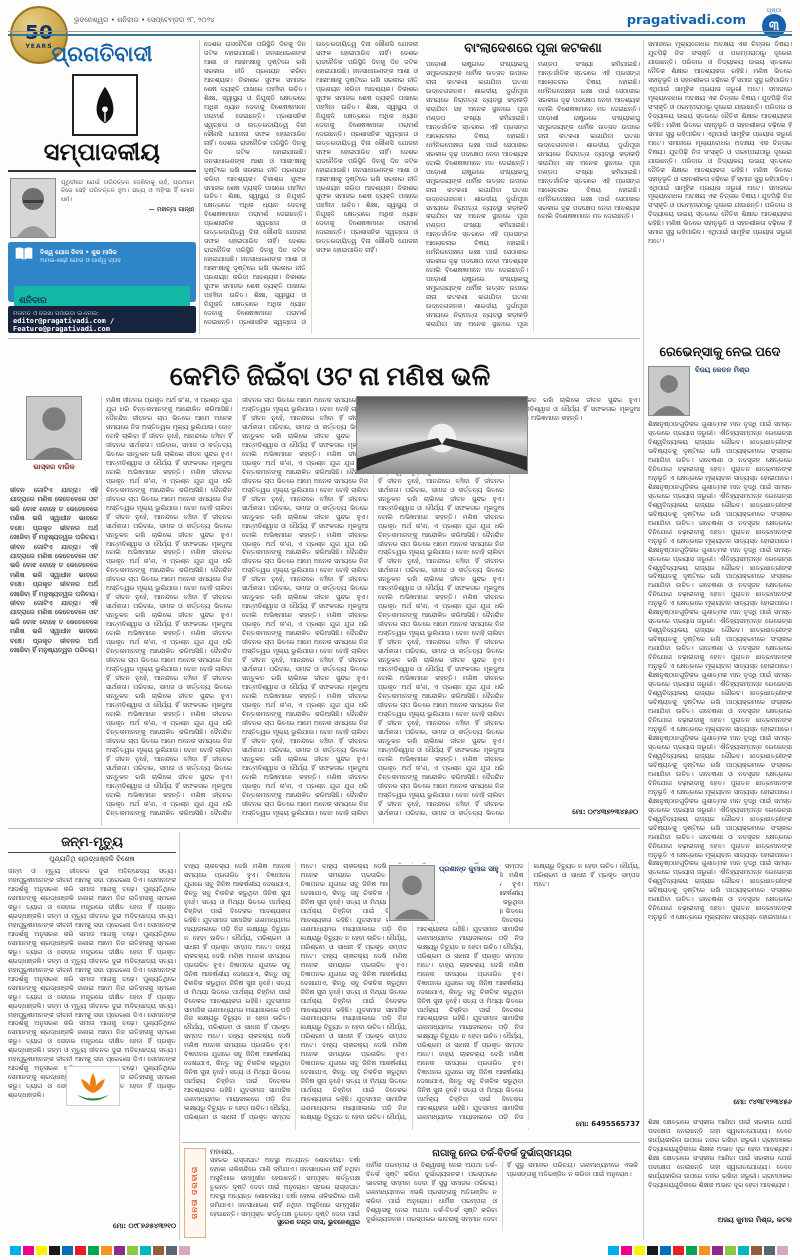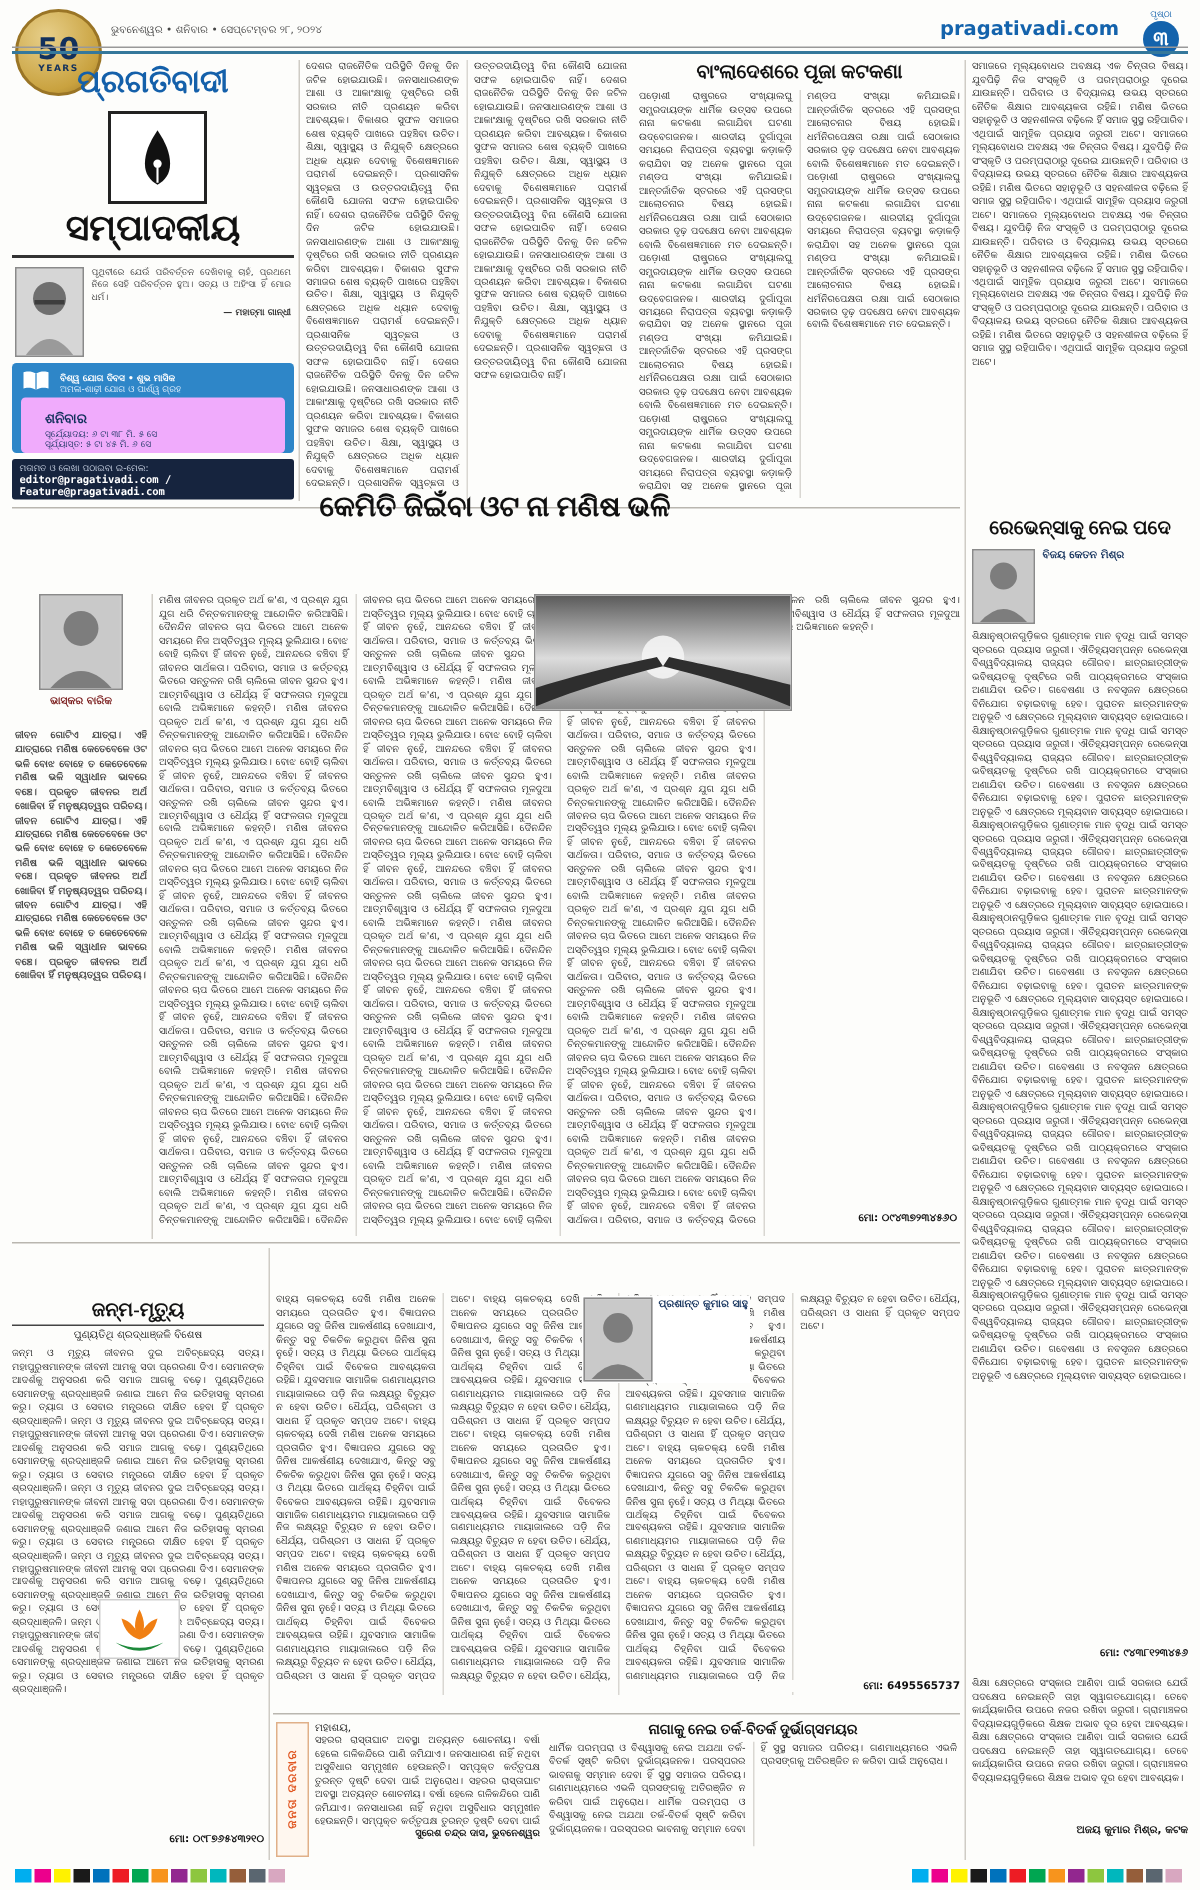--- a/index.html
+++ b/index.html
@@ -75,21 +75,21 @@
         <svg viewBox="0 0 24 16" style="width:20px;height:14px;">
             <path d="M12 2 C9 0 4 0 2 1 L2 14 C4 13 9 13 12 15 C15 13 20 13 22 14 L22 1 C20 0 15 0 12 2 Z" fill="#fff"></path>
             <line x1="12" y1="2" x2="12" y2="15" stroke="#2e86c8" stroke-width="1"></line>
           </svg>
       </span>
       <div>
         <div style="font-size:6px;color:#fff;font-weight:bold;">ବିଶ୍ୱ ଯୋଗ ଦିବସ • ଶୁଭ ମାସିକ</div>
         <div style="font-size:6px;color:#e8f3ff;">ଅମଳା-ଶାଢ଼ୀ ଯୋଗ ଓ ପାର୍ଶ୍ୱ ଗ୍ରହ</div>
       </div>
     </div>
-    <div style="margin-top:0;background:#f0abfc;border-radius:3px;padding:2px 16px;">
+    <div style="margin-top:21px;background:#14b8a6;border-radius:3px;padding:2px 5px;">
       <span style="font-size:9px;font-weight:bold;color:#13315c;">ଶନିବାର</span>
       <div style="font-size:6px;color:#13315c;">ସୂର୍ଯ୍ୟୋଦୟ: ୬ ଟା ୩୮ ମି. ୫ ସେ</div>
       <div style="font-size:6px;color:#13315c;">ସୂର୍ଯ୍ୟାସ୍ତ: ୫ ଟା ୪୫ ମି. ୬ ସେ</div>
     </div>
   </div>
 
   <div class="abs" style="left:8px;top:306px;width:188px;height:27px;background:#16243e;border-radius:2px;padding:3px 5px;box-sizing:border-box;">
     <div style="font-size:6px;color:#cfd8e8;">ମତାମତ ଓ ଲେଖା ପଠାଇବା ଇ-ମେଲ:</div>
     <div style="font-size:7px;color:#fff;font-weight:bold;font-family:'DejaVu Sans Mono',monospace;">editor@pragativadi.com / Feature@pragativadi.com</div>
   </div>
@@ -106,21 +106,21 @@
   </div>
 
   <div class="abs vline" style="left:643px;top:40px;height:1200px;"></div>
 
   <div class="abs" style="left:648px;top:40px;width:144px;height:294px;">
     <div class="body-text" style="height:100%;">ସମାଜରେ ମୂଲ୍ୟବୋଧର ଅବକ୍ଷୟ ଏକ ଚିନ୍ତାର ବିଷୟ। ଯୁବପିଢ଼ି ନିଜ ସଂସ୍କୃତି ଓ ପରମ୍ପରାଠାରୁ ଦୂରେଇ ଯାଉଛନ୍ତି। ପରିବାର ଓ ବିଦ୍ୟାଳୟ ଉଭୟ ସ୍ତରରେ ନୈତିକ ଶିକ୍ଷାର ଆବଶ୍ୟକତା ରହିଛି। ମଣିଷ ଭିତରେ ସହାନୁଭୂତି ଓ ସହନଶୀଳତା ବଢ଼ିଲେ ହିଁ ସମାଜ ସୁସ୍ଥ ରହିପାରିବ। ଏଥିପାଇଁ ସାମୂହିକ ପ୍ରୟାସ ଜରୁରୀ ଅଟେ। ସମାଜରେ ମୂଲ୍ୟବୋଧର ଅବକ୍ଷୟ ଏକ ଚିନ୍ତାର ବିଷୟ। ଯୁବପିଢ଼ି ନିଜ ସଂସ୍କୃତି ଓ ପରମ୍ପରାଠାରୁ ଦୂରେଇ ଯାଉଛନ୍ତି। ପରିବାର ଓ ବିଦ୍ୟାଳୟ ଉଭୟ ସ୍ତରରେ ନୈତିକ ଶିକ୍ଷାର ଆବଶ୍ୟକତା ରହିଛି। ମଣିଷ ଭିତରେ ସହାନୁଭୂତି ଓ ସହନଶୀଳତା ବଢ଼ିଲେ ହିଁ ସମାଜ ସୁସ୍ଥ ରହିପାରିବ। ଏଥିପାଇଁ ସାମୂହିକ ପ୍ରୟାସ ଜରୁରୀ ଅଟେ। ସମାଜରେ ମୂଲ୍ୟବୋଧର ଅବକ୍ଷୟ ଏକ ଚିନ୍ତାର ବିଷୟ। ଯୁବପିଢ଼ି ନିଜ ସଂସ୍କୃତି ଓ ପରମ୍ପରାଠାରୁ ଦୂରେଇ ଯାଉଛନ୍ତି। ପରିବାର ଓ ବିଦ୍ୟାଳୟ ଉଭୟ ସ୍ତରରେ ନୈତିକ ଶିକ୍ଷାର ଆବଶ୍ୟକତା ରହିଛି। ମଣିଷ ଭିତରେ ସହାନୁଭୂତି ଓ ସହନଶୀଳତା ବଢ଼ିଲେ ହିଁ ସମାଜ ସୁସ୍ଥ ରହିପାରିବ। ଏଥିପାଇଁ ସାମୂହିକ ପ୍ରୟାସ ଜରୁରୀ ଅଟେ। ସମାଜରେ ମୂଲ୍ୟବୋଧର ଅବକ୍ଷୟ ଏକ ଚିନ୍ତାର ବିଷୟ। ଯୁବପିଢ଼ି ନିଜ ସଂସ୍କୃତି ଓ ପରମ୍ପରାଠାରୁ ଦୂରେଇ ଯାଉଛନ୍ତି। ପରିବାର ଓ ବିଦ୍ୟାଳୟ ଉଭୟ ସ୍ତରରେ ନୈତିକ ଶିକ୍ଷାର ଆବଶ୍ୟକତା ରହିଛି। ମଣିଷ ଭିତରେ ସହାନୁଭୂତି ଓ ସହନଶୀଳତା ବଢ଼ିଲେ ହିଁ ସମାଜ ସୁସ୍ଥ ରହିପାରିବ। ଏଥିପାଇଁ ସାମୂହିକ ପ୍ରୟାସ ଜରୁରୀ ଅଟେ।</div>
   </div>
 
   <div class="abs hline" style="left:8px;top:338px;width:632px;"></div>
 
-  <div class="abs center headline" style="left:60px;top:328px;width:540px;font-size:19px;">କେମିତି ଜିଇଁବା ଓଟ ନା ମଣିଷ ଭଳି</div>
+  <div class="abs center headline" style="left:60px;top:362px;width:540px;font-size:26px;">କେମିତି ଜିଇଁବା ଓଟ ନା ମଣିଷ ଭଳି</div>
 
   <div class="abs" style="left:14px;top:396px;width:80px;">
     <div class="portrait" style="width:54px;height:62px;margin:0 auto;">
       <svg viewBox="0 0 40 48">
           <rect width="40" height="48" fill="#c9c9c9"></rect>
           <circle cx="20" cy="17" r="9" fill="#7d7d7d"></circle>
           <path d="M4 48 Q20 30 36 48 Z" fill="#7d7d7d"></path>
         </svg>
     </div>
     <div class="author-name" style="margin-top:3px;">ଭାସ୍କର ବାରିକ</div>
@@ -165,21 +165,21 @@
   </div>
   <div class="abs" style="left:648px;top:420px;width:144px;height:676px;">
     <div class="body-text" style="height:100%;">ଶିକ୍ଷାନୁଷ୍ଠାନଗୁଡ଼ିକର ଗୁଣାତ୍ମକ ମାନ ବୃଦ୍ଧି ପାଇଁ ସମସ୍ତ ସ୍ତରରେ ପ୍ରୟାସ ଜରୁରୀ। ଐତିହ୍ୟସମ୍ପନ୍ନ ରେଭେନ୍ସା ବିଶ୍ୱବିଦ୍ୟାଳୟ ରାଜ୍ୟର ଗୌରବ। ଛାତ୍ରଛାତ୍ରୀଙ୍କ ଭବିଷ୍ୟତକୁ ଦୃଷ୍ଟିରେ ରଖି ପାଠ୍ୟକ୍ରମରେ ସଂସ୍କାର ଅଣାଯିବା ଉଚିତ। ଗବେଷଣା ଓ ନବସୃଜନ କ୍ଷେତ୍ରରେ ବିନିଯୋଗ ବଢ଼ାଇବାକୁ ହେବ। ପୁରାତନ ଛାତ୍ରମାନଙ୍କ ଅନୁଭୂତି ଏ କ୍ଷେତ୍ରରେ ମୂଲ୍ୟବାନ ସାବ୍ୟସ୍ତ ହୋଇପାରେ। ଶିକ୍ଷାନୁଷ୍ଠାନଗୁଡ଼ିକର ଗୁଣାତ୍ମକ ମାନ ବୃଦ୍ଧି ପାଇଁ ସମସ୍ତ ସ୍ତରରେ ପ୍ରୟାସ ଜରୁରୀ। ଐତିହ୍ୟସମ୍ପନ୍ନ ରେଭେନ୍ସା ବିଶ୍ୱବିଦ୍ୟାଳୟ ରାଜ୍ୟର ଗୌରବ। ଛାତ୍ରଛାତ୍ରୀଙ୍କ ଭବିଷ୍ୟତକୁ ଦୃଷ୍ଟିରେ ରଖି ପାଠ୍ୟକ୍ରମରେ ସଂସ୍କାର ଅଣାଯିବା ଉଚିତ। ଗବେଷଣା ଓ ନବସୃଜନ କ୍ଷେତ୍ରରେ ବିନିଯୋଗ ବଢ଼ାଇବାକୁ ହେବ। ପୁରାତନ ଛାତ୍ରମାନଙ୍କ ଅନୁଭୂତି ଏ କ୍ଷେତ୍ରରେ ମୂଲ୍ୟବାନ ସାବ୍ୟସ୍ତ ହୋଇପାରେ। ଶିକ୍ଷାନୁଷ୍ଠାନଗୁଡ଼ିକର ଗୁଣାତ୍ମକ ମାନ ବୃଦ୍ଧି ପାଇଁ ସମସ୍ତ ସ୍ତରରେ ପ୍ରୟାସ ଜରୁରୀ। ଐତିହ୍ୟସମ୍ପନ୍ନ ରେଭେନ୍ସା ବିଶ୍ୱବିଦ୍ୟାଳୟ ରାଜ୍ୟର ଗୌରବ। ଛାତ୍ରଛାତ୍ରୀଙ୍କ ଭବିଷ୍ୟତକୁ ଦୃଷ୍ଟିରେ ରଖି ପାଠ୍ୟକ୍ରମରେ ସଂସ୍କାର ଅଣାଯିବା ଉଚିତ। ଗବେଷଣା ଓ ନବସୃଜନ କ୍ଷେତ୍ରରେ ବିନିଯୋଗ ବଢ଼ାଇବାକୁ ହେବ। ପୁରାତନ ଛାତ୍ରମାନଙ୍କ ଅନୁଭୂତି ଏ କ୍ଷେତ୍ରରେ ମୂଲ୍ୟବାନ ସାବ୍ୟସ୍ତ ହୋଇପାରେ। ଶିକ୍ଷାନୁଷ୍ଠାନଗୁଡ଼ିକର ଗୁଣାତ୍ମକ ମାନ ବୃଦ୍ଧି ପାଇଁ ସମସ୍ତ ସ୍ତରରେ ପ୍ରୟାସ ଜରୁରୀ। ଐତିହ୍ୟସମ୍ପନ୍ନ ରେଭେନ୍ସା ବିଶ୍ୱବିଦ୍ୟାଳୟ ରାଜ୍ୟର ଗୌରବ। ଛାତ୍ରଛାତ୍ରୀଙ୍କ ଭବିଷ୍ୟତକୁ ଦୃଷ୍ଟିରେ ରଖି ପାଠ୍ୟକ୍ରମରେ ସଂସ୍କାର ଅଣାଯିବା ଉଚିତ। ଗବେଷଣା ଓ ନବସୃଜନ କ୍ଷେତ୍ରରେ ବିନିଯୋଗ ବଢ଼ାଇବାକୁ ହେବ। ପୁରାତନ ଛାତ୍ରମାନଙ୍କ ଅନୁଭୂତି ଏ କ୍ଷେତ୍ରରେ ମୂଲ୍ୟବାନ ସାବ୍ୟସ୍ତ ହୋଇପାରେ। ଶିକ୍ଷାନୁଷ୍ଠାନଗୁଡ଼ିକର ଗୁଣାତ୍ମକ ମାନ ବୃଦ୍ଧି ପାଇଁ ସମସ୍ତ ସ୍ତରରେ ପ୍ରୟାସ ଜରୁରୀ। ଐତିହ୍ୟସମ୍ପନ୍ନ ରେଭେନ୍ସା ବିଶ୍ୱବିଦ୍ୟାଳୟ ରାଜ୍ୟର ଗୌରବ। ଛାତ୍ରଛାତ୍ରୀଙ୍କ ଭବିଷ୍ୟତକୁ ଦୃଷ୍ଟିରେ ରଖି ପାଠ୍ୟକ୍ରମରେ ସଂସ୍କାର ଅଣାଯିବା ଉଚିତ। ଗବେଷଣା ଓ ନବସୃଜନ କ୍ଷେତ୍ରରେ ବିନିଯୋଗ ବଢ଼ାଇବାକୁ ହେବ। ପୁରାତନ ଛାତ୍ରମାନଙ୍କ ଅନୁଭୂତି ଏ କ୍ଷେତ୍ରରେ ମୂଲ୍ୟବାନ ସାବ୍ୟସ୍ତ ହୋଇପାରେ। ଶିକ୍ଷାନୁଷ୍ଠାନଗୁଡ଼ିକର ଗୁଣାତ୍ମକ ମାନ ବୃଦ୍ଧି ପାଇଁ ସମସ୍ତ ସ୍ତରରେ ପ୍ରୟାସ ଜରୁରୀ। ଐତିହ୍ୟସମ୍ପନ୍ନ ରେଭେନ୍ସା ବିଶ୍ୱବିଦ୍ୟାଳୟ ରାଜ୍ୟର ଗୌରବ। ଛାତ୍ରଛାତ୍ରୀଙ୍କ ଭବିଷ୍ୟତକୁ ଦୃଷ୍ଟିରେ ରଖି ପାଠ୍ୟକ୍ରମରେ ସଂସ୍କାର ଅଣାଯିବା ଉଚିତ। ଗବେଷଣା ଓ ନବସୃଜନ କ୍ଷେତ୍ରରେ ବିନିଯୋଗ ବଢ଼ାଇବାକୁ ହେବ। ପୁରାତନ ଛାତ୍ରମାନଙ୍କ ଅନୁଭୂତି ଏ କ୍ଷେତ୍ରରେ ମୂଲ୍ୟବାନ ସାବ୍ୟସ୍ତ ହୋଇପାରେ। ଶିକ୍ଷାନୁଷ୍ଠାନଗୁଡ଼ିକର ଗୁଣାତ୍ମକ ମାନ ବୃଦ୍ଧି ପାଇଁ ସମସ୍ତ ସ୍ତରରେ ପ୍ରୟାସ ଜରୁରୀ। ଐତିହ୍ୟସମ୍ପନ୍ନ ରେଭେନ୍ସା ବିଶ୍ୱବିଦ୍ୟାଳୟ ରାଜ୍ୟର ଗୌରବ। ଛାତ୍ରଛାତ୍ରୀଙ୍କ ଭବିଷ୍ୟତକୁ ଦୃଷ୍ଟିରେ ରଖି ପାଠ୍ୟକ୍ରମରେ ସଂସ୍କାର ଅଣାଯିବା ଉଚିତ। ଗବେଷଣା ଓ ନବସୃଜନ କ୍ଷେତ୍ରରେ ବିନିଯୋଗ ବଢ଼ାଇବାକୁ ହେବ। ପୁରାତନ ଛାତ୍ରମାନଙ୍କ ଅନୁଭୂତି ଏ କ୍ଷେତ୍ରରେ ମୂଲ୍ୟବାନ ସାବ୍ୟସ୍ତ ହୋଇପାରେ। ଶିକ୍ଷାନୁଷ୍ଠାନଗୁଡ଼ିକର ଗୁଣାତ୍ମକ ମାନ ବୃଦ୍ଧି ପାଇଁ ସମସ୍ତ ସ୍ତରରେ ପ୍ରୟାସ ଜରୁରୀ। ଐତିହ୍ୟସମ୍ପନ୍ନ ରେଭେନ୍ସା ବିଶ୍ୱବିଦ୍ୟାଳୟ ରାଜ୍ୟର ଗୌରବ। ଛାତ୍ରଛାତ୍ରୀଙ୍କ ଭବିଷ୍ୟତକୁ ଦୃଷ୍ଟିରେ ରଖି ପାଠ୍ୟକ୍ରମରେ ସଂସ୍କାର ଅଣାଯିବା ଉଚିତ। ଗବେଷଣା ଓ ନବସୃଜନ କ୍ଷେତ୍ରରେ ବିନିଯୋଗ ବଢ଼ାଇବାକୁ ହେବ। ପୁରାତନ ଛାତ୍ରମାନଙ୍କ ଅନୁଭୂତି ଏ କ୍ଷେତ୍ରରେ ମୂଲ୍ୟବାନ ସାବ୍ୟସ୍ତ ହୋଇପାରେ।</div>
   </div>
   <div class="abs phone" style="left:648px;top:1098px;width:144px;">ମୋ: ୯୪୩୮୧୨୩୪୫୬</div>
 
   <div class="abs hline" style="left:8px;top:828px;width:632px;"></div>
   <div class="abs vline" style="left:179px;top:832px;height:408px;"></div>
 
   <div class="abs" style="left:8px;top:834px;width:168px;">
-    <div class="headline center" style="font-size:13px;border-bottom:1px solid #444;padding-bottom:2px;margin-top:31px;">ଜନ୍ମ-ମୃତ୍ୟୁ</div>
+    <div class="headline center" style="font-size:13px;border-bottom:1px solid #444;padding-bottom:2px;">ଜନ୍ମ-ମୃତ୍ୟୁ</div>
     <div class="center small-bold" style="margin:2px 0 4px;">ପୁଣ୍ୟତିଥି ଶ୍ରଦ୍ଧାଞ୍ଜଳି ବିଶେଷ</div>
     <div class="body-text" style="height:340px;">ଜନ୍ମ ଓ ମୃତ୍ୟୁ ଜୀବନର ଦୁଇ ଅବିଚ୍ଛେଦ୍ୟ ସତ୍ୟ। ମହାପୁରୁଷମାନଙ୍କ ଜୀବନୀ ଆମକୁ ସଦା ପ୍ରେରଣା ଦିଏ। ସେମାନଙ୍କ ଆଦର୍ଶକୁ ଅନୁସରଣ କରି ସମାଜ ଆଗକୁ ବଢ଼େ। ପୁଣ୍ୟତିଥିରେ ସେମାନଙ୍କୁ ଶ୍ରଦ୍ଧାଞ୍ଜଳି ଜଣାଇ ଆମେ ନିଜ ଇତିହାସକୁ ସ୍ମରଣ କରୁ। ତ୍ୟାଗ ଓ ସେବାର ମନ୍ତ୍ରରେ ଦୀକ୍ଷିତ ହେବା ହିଁ ପ୍ରକୃତ ଶ୍ରଦ୍ଧାଞ୍ଜଳି। ଜନ୍ମ ଓ ମୃତ୍ୟୁ ଜୀବନର ଦୁଇ ଅବିଚ୍ଛେଦ୍ୟ ସତ୍ୟ। ମହାପୁରୁଷମାନଙ୍କ ଜୀବନୀ ଆମକୁ ସଦା ପ୍ରେରଣା ଦିଏ। ସେମାନଙ୍କ ଆଦର୍ଶକୁ ଅନୁସରଣ କରି ସମାଜ ଆଗକୁ ବଢ଼େ। ପୁଣ୍ୟତିଥିରେ ସେମାନଙ୍କୁ ଶ୍ରଦ୍ଧାଞ୍ଜଳି ଜଣାଇ ଆମେ ନିଜ ଇତିହାସକୁ ସ୍ମରଣ କରୁ। ତ୍ୟାଗ ଓ ସେବାର ମନ୍ତ୍ରରେ ଦୀକ୍ଷିତ ହେବା ହିଁ ପ୍ରକୃତ ଶ୍ରଦ୍ଧାଞ୍ଜଳି। ଜନ୍ମ ଓ ମୃତ୍ୟୁ ଜୀବନର ଦୁଇ ଅବିଚ୍ଛେଦ୍ୟ ସତ୍ୟ। ମହାପୁରୁଷମାନଙ୍କ ଜୀବନୀ ଆମକୁ ସଦା ପ୍ରେରଣା ଦିଏ। ସେମାନଙ୍କ ଆଦର୍ଶକୁ ଅନୁସରଣ କରି ସମାଜ ଆଗକୁ ବଢ଼େ। ପୁଣ୍ୟତିଥିରେ ସେମାନଙ୍କୁ ଶ୍ରଦ୍ଧାଞ୍ଜଳି ଜଣାଇ ଆମେ ନିଜ ଇତିହାସକୁ ସ୍ମରଣ କରୁ। ତ୍ୟାଗ ଓ ସେବାର ମନ୍ତ୍ରରେ ଦୀକ୍ଷିତ ହେବା ହିଁ ପ୍ରକୃତ ଶ୍ରଦ୍ଧାଞ୍ଜଳି। ଜନ୍ମ ଓ ମୃତ୍ୟୁ ଜୀବନର ଦୁଇ ଅବିଚ୍ଛେଦ୍ୟ ସତ୍ୟ। ମହାପୁରୁଷମାନଙ୍କ ଜୀବନୀ ଆମକୁ ସଦା ପ୍ରେରଣା ଦିଏ। ସେମାନଙ୍କ ଆଦର୍ଶକୁ ଅନୁସରଣ କରି ସମାଜ ଆଗକୁ ବଢ଼େ। ପୁଣ୍ୟତିଥିରେ ସେମାନଙ୍କୁ ଶ୍ରଦ୍ଧାଞ୍ଜଳି ଜଣାଇ ଆମେ ନିଜ ଇତିହାସକୁ ସ୍ମରଣ କରୁ। ତ୍ୟାଗ ଓ ସେବାର ମନ୍ତ୍ରରେ ଦୀକ୍ଷିତ ହେବା ହିଁ ପ୍ରକୃତ ଶ୍ରଦ୍ଧାଞ୍ଜଳି। ଜନ୍ମ ଓ ମୃତ୍ୟୁ ଜୀବନର ଦୁଇ ଅବିଚ୍ଛେଦ୍ୟ ସତ୍ୟ। ମହାପୁରୁଷମାନଙ୍କ ଜୀବନୀ ଆମକୁ ସଦା ପ୍ରେରଣା ଦିଏ। ସେମାନଙ୍କ ଆଦର୍ଶକୁ ଅନୁସରଣ କରି ସମାଜ ଆଗକୁ ବଢ଼େ। ପୁଣ୍ୟତିଥିରେ ସେମାନଙ୍କୁ ଶ୍ରଦ୍ଧାଞ୍ଜଳି ଜଣାଇ ଆମେ ନିଜ ଇତିହାସକୁ ସ୍ମରଣ କରୁ। ତ୍ୟାଗ ଓ ସେବାର ମନ୍ତ୍ରରେ ଦୀକ୍ଷିତ ହେବା ହିଁ ପ୍ରକୃତ ଶ୍ରଦ୍ଧାଞ୍ଜଳି।</div>
   </div>
   <div class="abs" style="left:66px;top:1066px;width:52px;height:38px;background:#fff;border:1px solid #cfcfcf;display:flex;align-items:center;justify-content:center;">
     <svg viewBox="0 0 40 30" style="width:40px;height:30px;">
       <path d="M20 2 C16 10 16 16 20 22 C24 16 24 10 20 2Z" fill="#f07f13"></path>
       <path d="M8 8 C10 16 14 20 20 22 C18 14 14 10 8 8Z" fill="#f07f13"></path>
       <path d="M32 8 C30 16 26 20 20 22 C22 14 26 10 32 8Z" fill="#f07f13"></path>
       <path d="M4 24 Q20 31 36 24 Q20 35 4 24Z" fill="#1e8a3c"></path>
     </svg>

